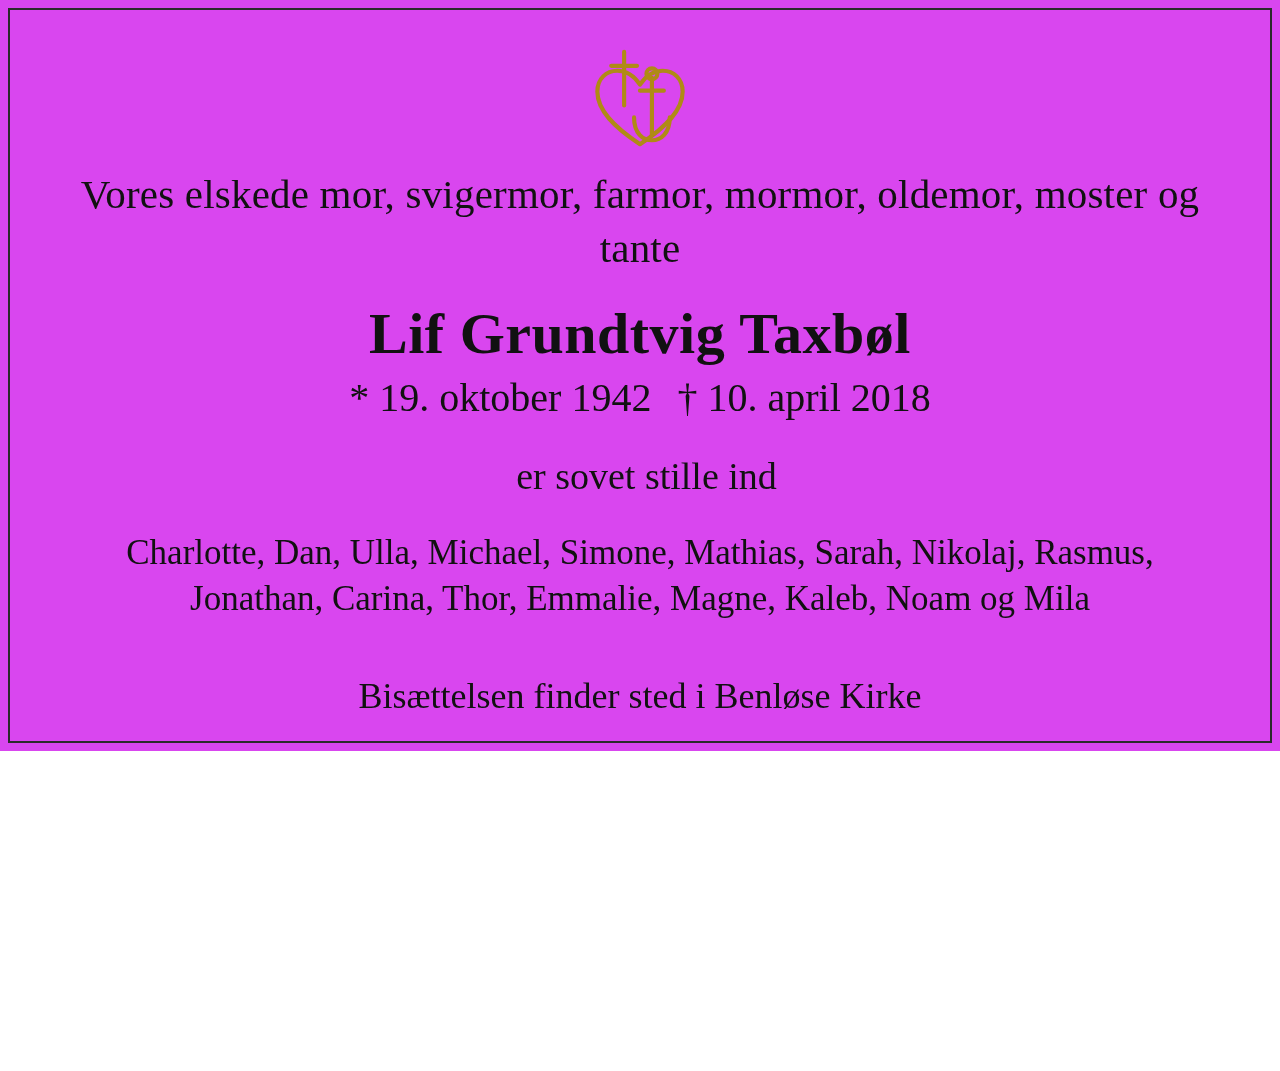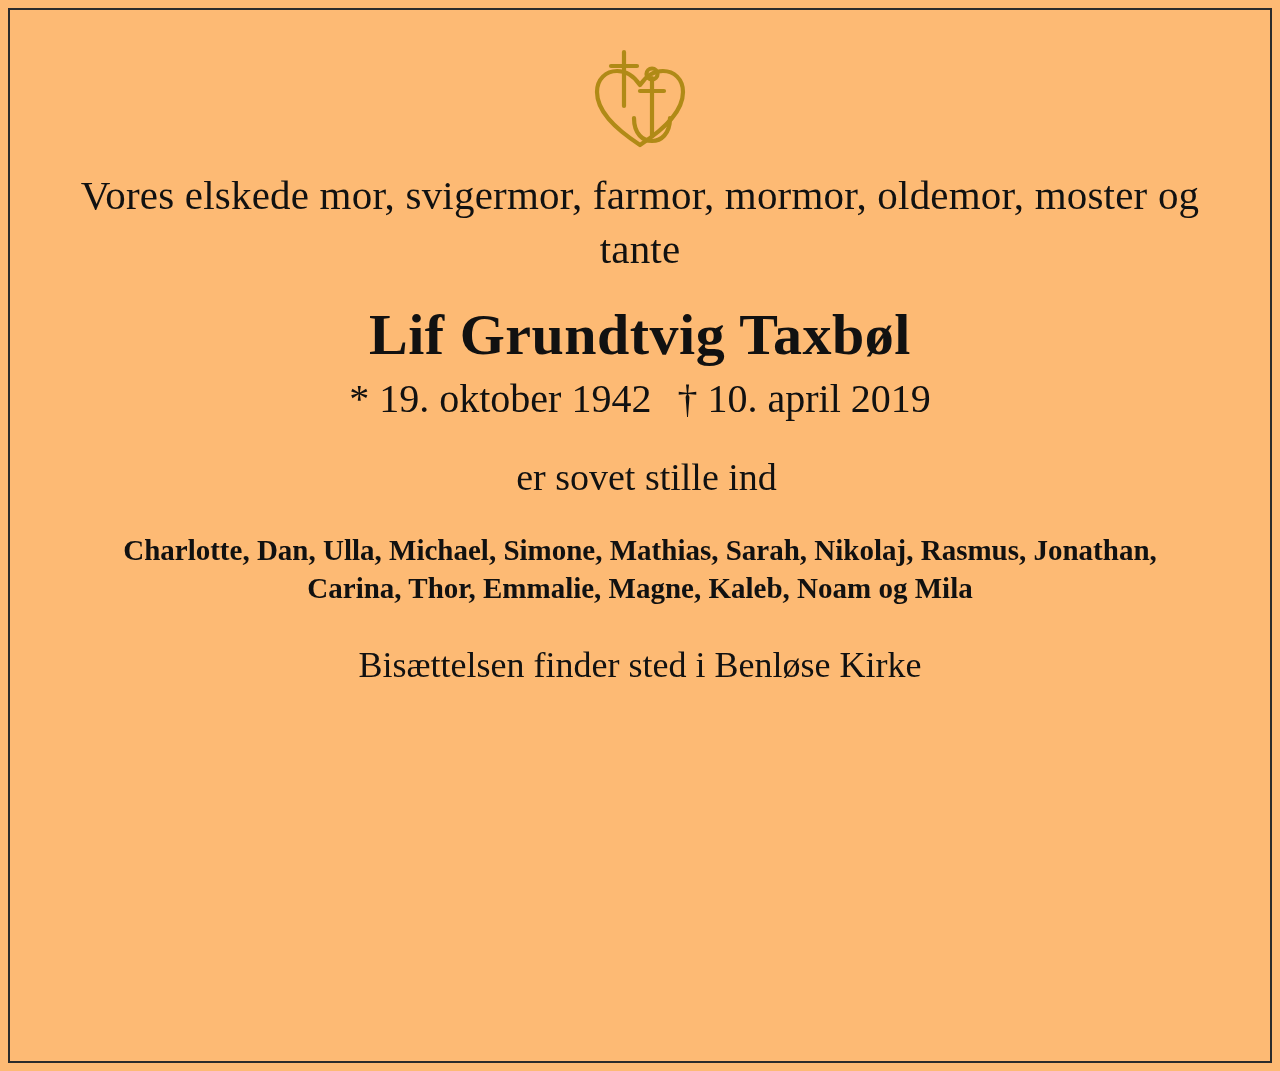--- a/index.html
+++ b/index.html
@@ -2,23 +2,23 @@
 <html lang="da"><head>
 <meta charset="utf-8">
 <style>
   html, body {
     margin: 0;
     padding: 0;
     background: #ffffff;
   }
   .obituary-page {
     width: 1280px;
-    height: 1071px;
+    height: 751px;
     position: relative;
-    background: #fdba74;
+    background: #d946ef;
     box-sizing: border-box;
     overflow: hidden;
     font-family: "Liberation Serif", "DejaVu Serif", serif;
     color: #111111;
   }
   .frame {
     position: absolute;
     left: 8px;
     top: 8px;
     right: 8px;
@@ -74,25 +74,25 @@
   .passing {
     font-size: 38px;
     margin: 0 0 32px 13px;
   }
   .missed {
     font-size: 38px;
     font-style: italic;
     margin: 0 0 34px 0;
   }
   .survivors {
-    font-size: 29px;
-    font-weight: bold;
+    font-size: 35px;
+    font-weight: normal;
     line-height: 1.32;
     max-width: 1130px;
-    margin: 0 0 34px 0;
+    margin: 0 0 50px 0;
   }
   .ceremony {
     font-size: 36px;
     line-height: 1.35;
     max-width: 1130px;
     margin: 0;
   }
   .ceremony .line2 {
     display: block;
   }
@@ -118,21 +118,21 @@
         <path d="M54 74 C54 90 63 97 72 97 C81 97 90 90 90 74"></path>
       </g>
     </svg>
 
     <p class="relation">Vores elskede mor, svigermor, farmor, mormor, oldemor, moster og tante</p>
 
     <h1 class="name">Lif Grundtvig Taxbøl</h1>
 
     <div class="dates">
       <span class="birth">* 19. oktober 1942</span>
-      <span class="death">† 10. april 2019</span>
+      <span class="death">† 10. april 2018</span>
     </div>
 
     <p class="passing">er sovet stille ind</p>
 
 
     <p class="survivors">Charlotte, Dan, Ulla, Michael, Simone, Mathias, Sarah, Nikolaj, Rasmus, Jonathan, Carina, Thor, Emmalie, Magne, Kaleb, Noam og Mila</p>
 
     <p class="ceremony">
       <span>Bisættelsen finder sted i Benløse Kirke</span>
     </p>

